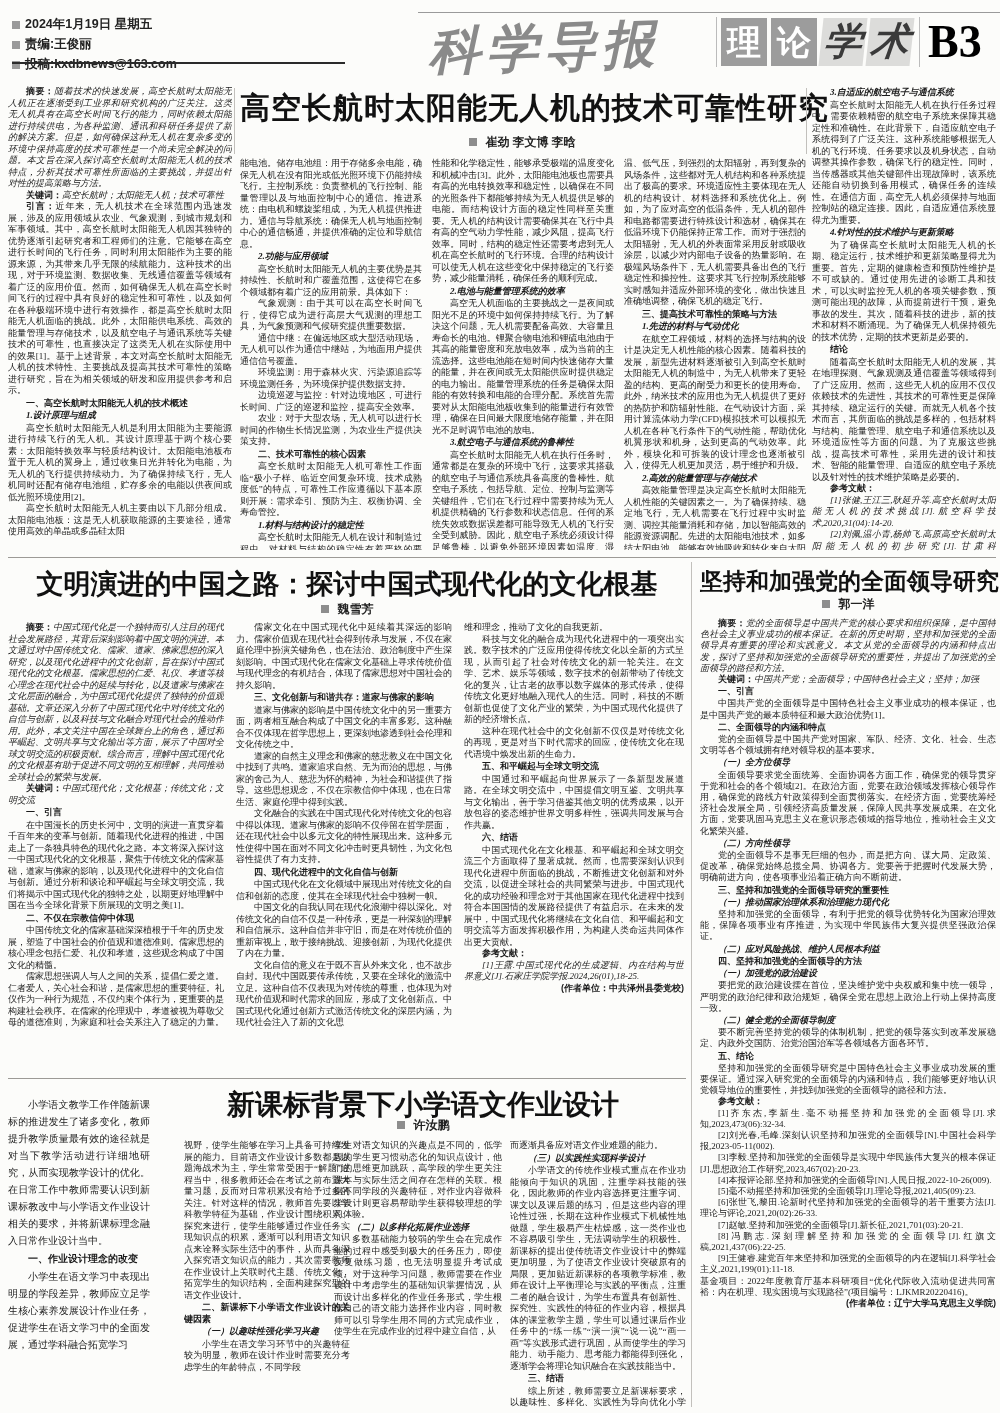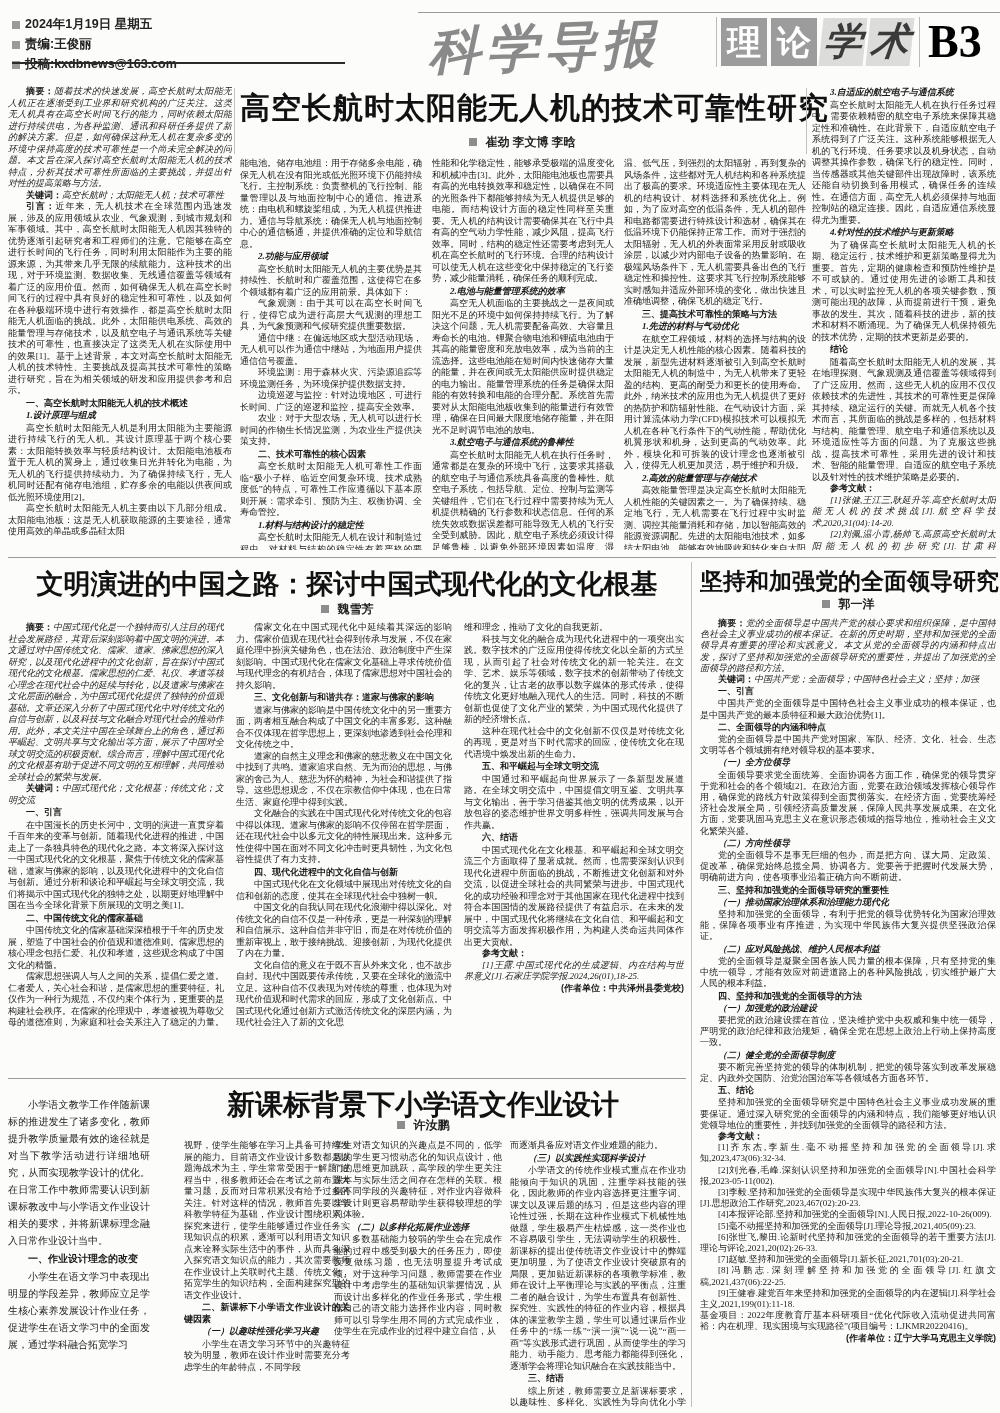--- a/index.html
+++ b/index.html
@@ -139,21 +139,21 @@
   <div class="art-title" style="left:8px;top:566px;width:678px;font-size:27px;">文明演进的中国之路：探讨中国式现代化的文化根基</div>
   <div class="byline" style="left:8px;top:601px;width:678px;">
     <span class="byl-sq"></span>
     <span>魏雪芳</span>
   </div>
   <div class="col" style="left:8px;top:622px;width:216px;height:452px;">
       <div class="blk abs"><b>摘要：</b>中国式现代化是一个独特而引人注目的现代社会发展路径，其背后深刻影响着中国文明的演进。本文通过对中国传统文化、儒家、道家、佛家思想的深入研究，以及现代化进程中的文化创新，旨在探讨中国式现代化的文化根基。儒家思想的仁爱、礼仪、孝道等核心理念在现代社会中的延续与转化，以及道家与佛家在文化层面的融合，为中国式现代化提供了独特的价值观基础。文章还深入分析了中国式现代化中对传统文化的自信与创新，以及科技与文化融合对现代社会的推动作用。此外，本文关注中国在全球舞台上的角色，通过和平崛起、文明共享与文化输出等方面，展示了中国对全球文明交流的积极贡献。综合而言，理解中国式现代化的文化根基有助于促进不同文明的互相理解，共同推动全球社会的繁荣与发展。</div>
       <div class="blk abs"><b>关键词：</b>中国式现代化；文化根基；传统文化；文明交流</div>
       <div class="blk h">一、引言</div>
       <div class="blk p">在中国漫长的历史长河中，文明的演进一直贯穿着千百年来的变革与创新。随着现代化进程的推进，中国走上了一条独具特色的现代化之路。本文将深入探讨这一中国式现代化的文化根基，聚焦于传统文化的儒家基础，道家与佛家的影响，以及现代化进程中的文化自信与创新。通过分析和谈论和平崛起与全球文明交流，我们将揭示中国式现代化的独特之处，以期更好地理解中国在当今全球化背景下所展现的文明之美[1]。</div>
-      <div class="blk h">二、中国传统文化的儒家基础</div>
+      <div class="blk h">二、不仅在宗教信仰中体现</div>
       <div class="blk p">中国传统文化的儒家基础深深植根于千年的历史发展，塑造了中国社会的价值观和道德准则。儒家思想的核心理念包括仁爱、礼仪和孝道，这些观念构成了中国文化的精髓。</div>
       <div class="blk p">儒家思想强调人与人之间的关系，提倡仁爱之道。仁者爱人，关心社会和谐，是儒家思想的重要特征。礼仪作为一种行为规范，不仅约束个体行为，更重要的是构建社会秩序。在儒家的伦理观中，孝道被视为尊敬父母的道德准则，为家庭和社会关系注入了稳定的力量。</div>
     </div>
   <div class="col" style="left:236px;top:622px;width:216px;height:452px;">
       <div class="blk p">儒家文化在中国式现代化中延续着其深远的影响力。儒家价值观在现代社会得到传承与发展，不仅在家庭伦理中扮演关键角色，也在法治、政治制度中产生深刻影响。中国式现代化在儒家文化基础上寻求传统价值与现代理念的有机结合，体现了儒家思想对中国社会的持久影响。</div>
       <div class="blk h">三、文化创新与和谐共存：道家与佛家的影响</div>
       <div class="blk p">道家与佛家的影响是中国传统文化中的另一重要方面，两者相互融合构成了中国文化的丰富多彩。这种融合不仅体现在哲学思想上，更深刻地渗透到社会伦理和文化传统之中。</div>
       <div class="blk p">道家的自然主义理念和佛家的慈悲教义在中国文化中找到了共鸣。道家追求自然、无为而治的思想，与佛家的舍己为人、慈悲为怀的精神，为社会和谐提供了指导。这些思想观念，不仅在宗教信仰中体现，也在日常生活、家庭伦理中得到实践。</div>
       <div class="blk p">文化融合的实践在中国式现代化对传统文化的包容中得以体现。道家与佛家的影响不仅停留在哲学层面，还在现代社会中以多元文化的特性展现出来。这种多元性使得中国在面对不同文化冲击时更具韧性，为文化包容性提供了有力支持。</div>
       <div class="blk h">四、现代化进程中的文化自信与创新</div>
@@ -218,21 +218,20 @@
       <div class="blk h">二、全面领导的内涵和特点</div>
       <div class="blk p">党的全面领导是中国共产党对国家、军队、经济、文化、社会、生态文明等各个领域拥有绝对领导权的基本要求。</div>
       <div class="blk hk">（一）全方位领导</div>
       <div class="blk p">全面领导要求党全面统筹、全面协调各方面工作，确保党的领导贯穿于党和社会的各个领域[2]。在政治方面，党要在政治领域发挥核心领导作用，确保党的路线方针政策得到全面贯彻落实。在经济方面，党要统筹经济社会发展全局，引领经济高质量发展，保障人民共享发展成果。在文化方面，党要巩固马克思主义在意识形态领域的指导地位，推动社会主义文化繁荣兴盛。</div>
       <div class="blk hk">（二）方向性领导</div>
       <div class="blk p">党的全面领导不是事无巨细的包办，而是把方向、谋大局、定政策、促改革，确保党始终总揽全局、协调各方。党要善于把握时代发展大势，明确前进方向，使各项事业沿着正确方向不断前进。</div>
       <div class="blk h">三、坚持和加强党的全面领导研究的重要性</div>
       <div class="blk hk">（一）推动国家治理体系和治理能力现代化</div>
       <div class="blk p">坚持和加强党的全面领导，有利于把党的领导优势转化为国家治理效能，保障各项事业有序推进，为实现中华民族伟大复兴提供坚强政治保证。</div>
       <div class="blk hk">（二）应对风险挑战、维护人民根本利益</div>
-      <div class="blk p">党的全面领导是凝聚全国各族人民力量的根本保障，只有坚持党的集中统一领导，才能有效应对前进道路上的各种风险挑战，切实维护最广大人民的根本利益。</div>
       <div class="blk h">四、坚持和加强党的全面领导的方法</div>
       <div class="blk hk">（一）加强党的政治建设</div>
       <div class="blk p">要把党的政治建设摆在首位，坚决维护党中央权威和集中统一领导，严明党的政治纪律和政治规矩，确保全党在思想上政治上行动上保持高度一致。</div>
       <div class="blk hk">（二）健全党的全面领导制度</div>
       <div class="blk p">要不断完善坚持党的领导的体制机制，把党的领导落实到改革发展稳定、内政外交国防、治党治国治军等各领域各方面各环节。</div>
       <div class="blk h">五、结论</div>
       <div class="blk p">坚持和加强党的全面领导研究是中国特色社会主义事业成功发展的重要保证。通过深入研究党的全面领导的内涵和特点，我们能够更好地认识党领导地位的重要性，并找到加强党的全面领导的路径和方法。</div>
       <div class="blk refh">参考文献：</div>
       <div class="blk ref">[1]齐东杰,李新生.毫不动摇坚持和加强党的全面领导[J].求知,2023,473(06):32-34.</div>
       <div class="blk ref">[2]刘光春,毛峰.深刻认识坚持和加强党的全面领导[N].中国社会科学报,2023-05-11(002).</div>

